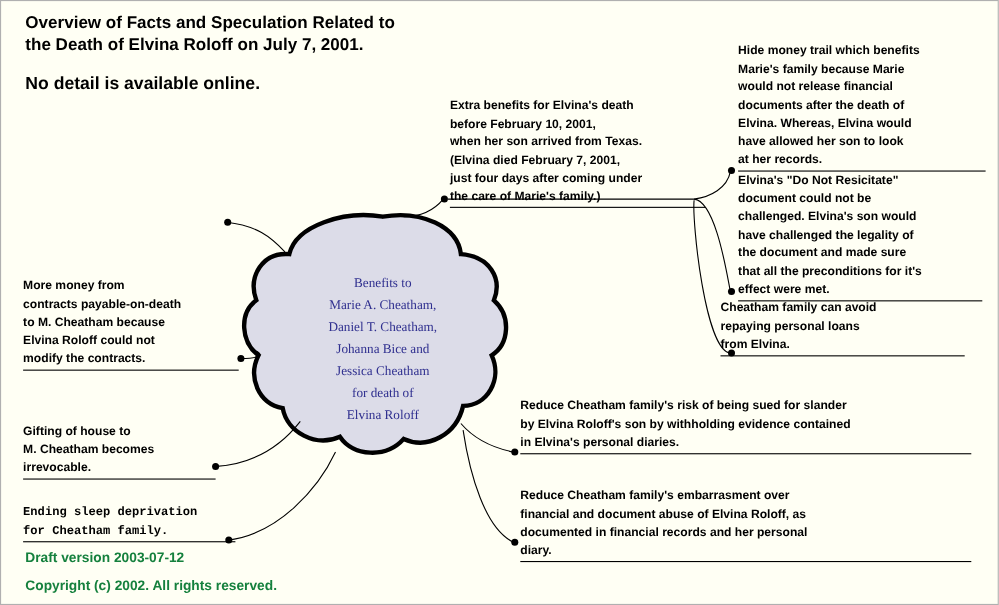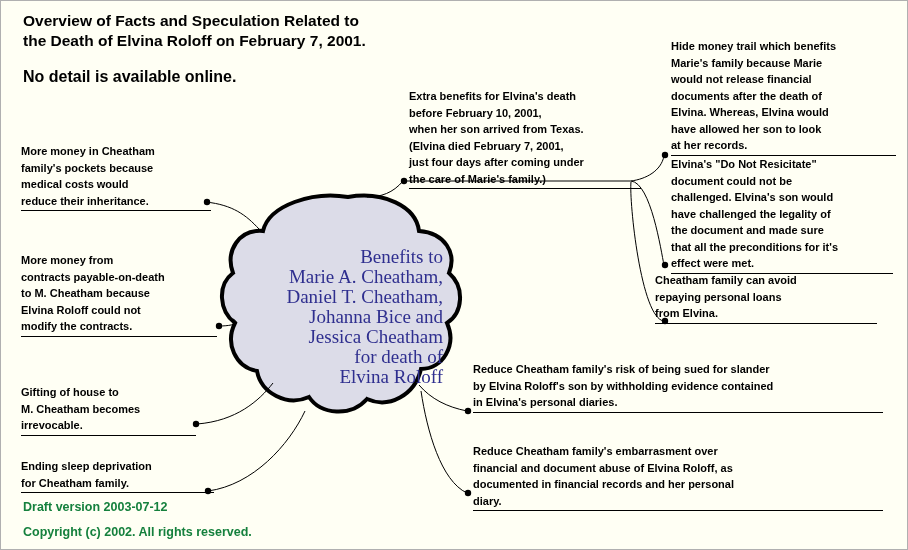--- a/index.html
+++ b/index.html
@@ -49,24 +49,24 @@
     color: #000000;
     font-weight: bold;
     white-space: pre-line;
   }
   .note.underlined {
     border-bottom: 1.3px solid #000000;
     padding-bottom: 1px;
   }
   .center-label {
     position: absolute;
-    text-align: right;
+    text-align: center;
     font-family: "Liberation Serif", serif;
     color: #2f2f8f;
-    font-size: 19px;
+    font-size: 12px;
     line-height: 20px;
     white-space: pre-line;
     left: 252px;
     top: 246px;
     width: 190px;
   }
   svg.layer {
     position: absolute;
     left: 0;
     top: 0;
@@ -84,21 +84,21 @@
   .footer.draft { top: 499px; }
   .footer.copyright { top: 524px; }
 </style>
 </head>
 <body>
 
 <div id="canvas">
 
   <div class="title-block">
     <div class="title-line">Overview of Facts and Speculation Related to
-the Death of Elvina Roloff on February 7, 2001.</div>
+the Death of Elvina Roloff on July 7, 2001.</div>
     <div class="subtitle-line">No detail is available online.</div>
   </div>
 
   <svg class="layer" viewBox="0 0 908 550">
 
     <path d="M 347 196
              C 382 190, 415 205, 418 230
              C 444 232, 456 252, 448 272
              C 464 286, 462 312, 446 322
              C 456 344, 442 368, 420 368
@@ -135,33 +135,29 @@
   </svg>
 
   <div class="center-label">Benefits to
 Marie A. Cheatham,
 Daniel T. Cheatham,
 Johanna Bice and
 Jessica Cheatham
 for death of
 Elvina Roloff</div>
 
-  <div class="note underlined" style="left:20px; top:142px; width:190px;">More money in Cheatham
-family's pockets because
-medical costs would
-reduce their inheritance.</div>
   <div class="note underlined" style="left:20px; top:251px; width:196px;">More money from
 contracts payable-on-death
 to M. Cheatham because
 Elvina Roloff could not
 modify the contracts.</div>
   <div class="note underlined" style="left:20px; top:383px; width:175px;">Gifting of house to
 M. Cheatham becomes
 irrevocable.</div>
-  <div class="note underlined" style="left:20px; top:457px; width:193px;">Ending sleep deprivation
+  <div class="note underlined" style="left:20px; top:457px; width:193px;font-family:Liberation Mono, monospace;">Ending sleep deprivation
 for Cheatham family.</div>
 
   <div class="note underlined" style="left:408px; top:87px; width:232px;">Extra benefits for Elvina's death
 before February 10, 2001,
 when her son arrived from Texas.
 (Elvina  died February 7, 2001,
 just four days after coming under
 the care of Marie's family.)</div>
 
   <div class="note underlined" style="left:670px; top:37px; width:225px;">Hide money trail which benefits

